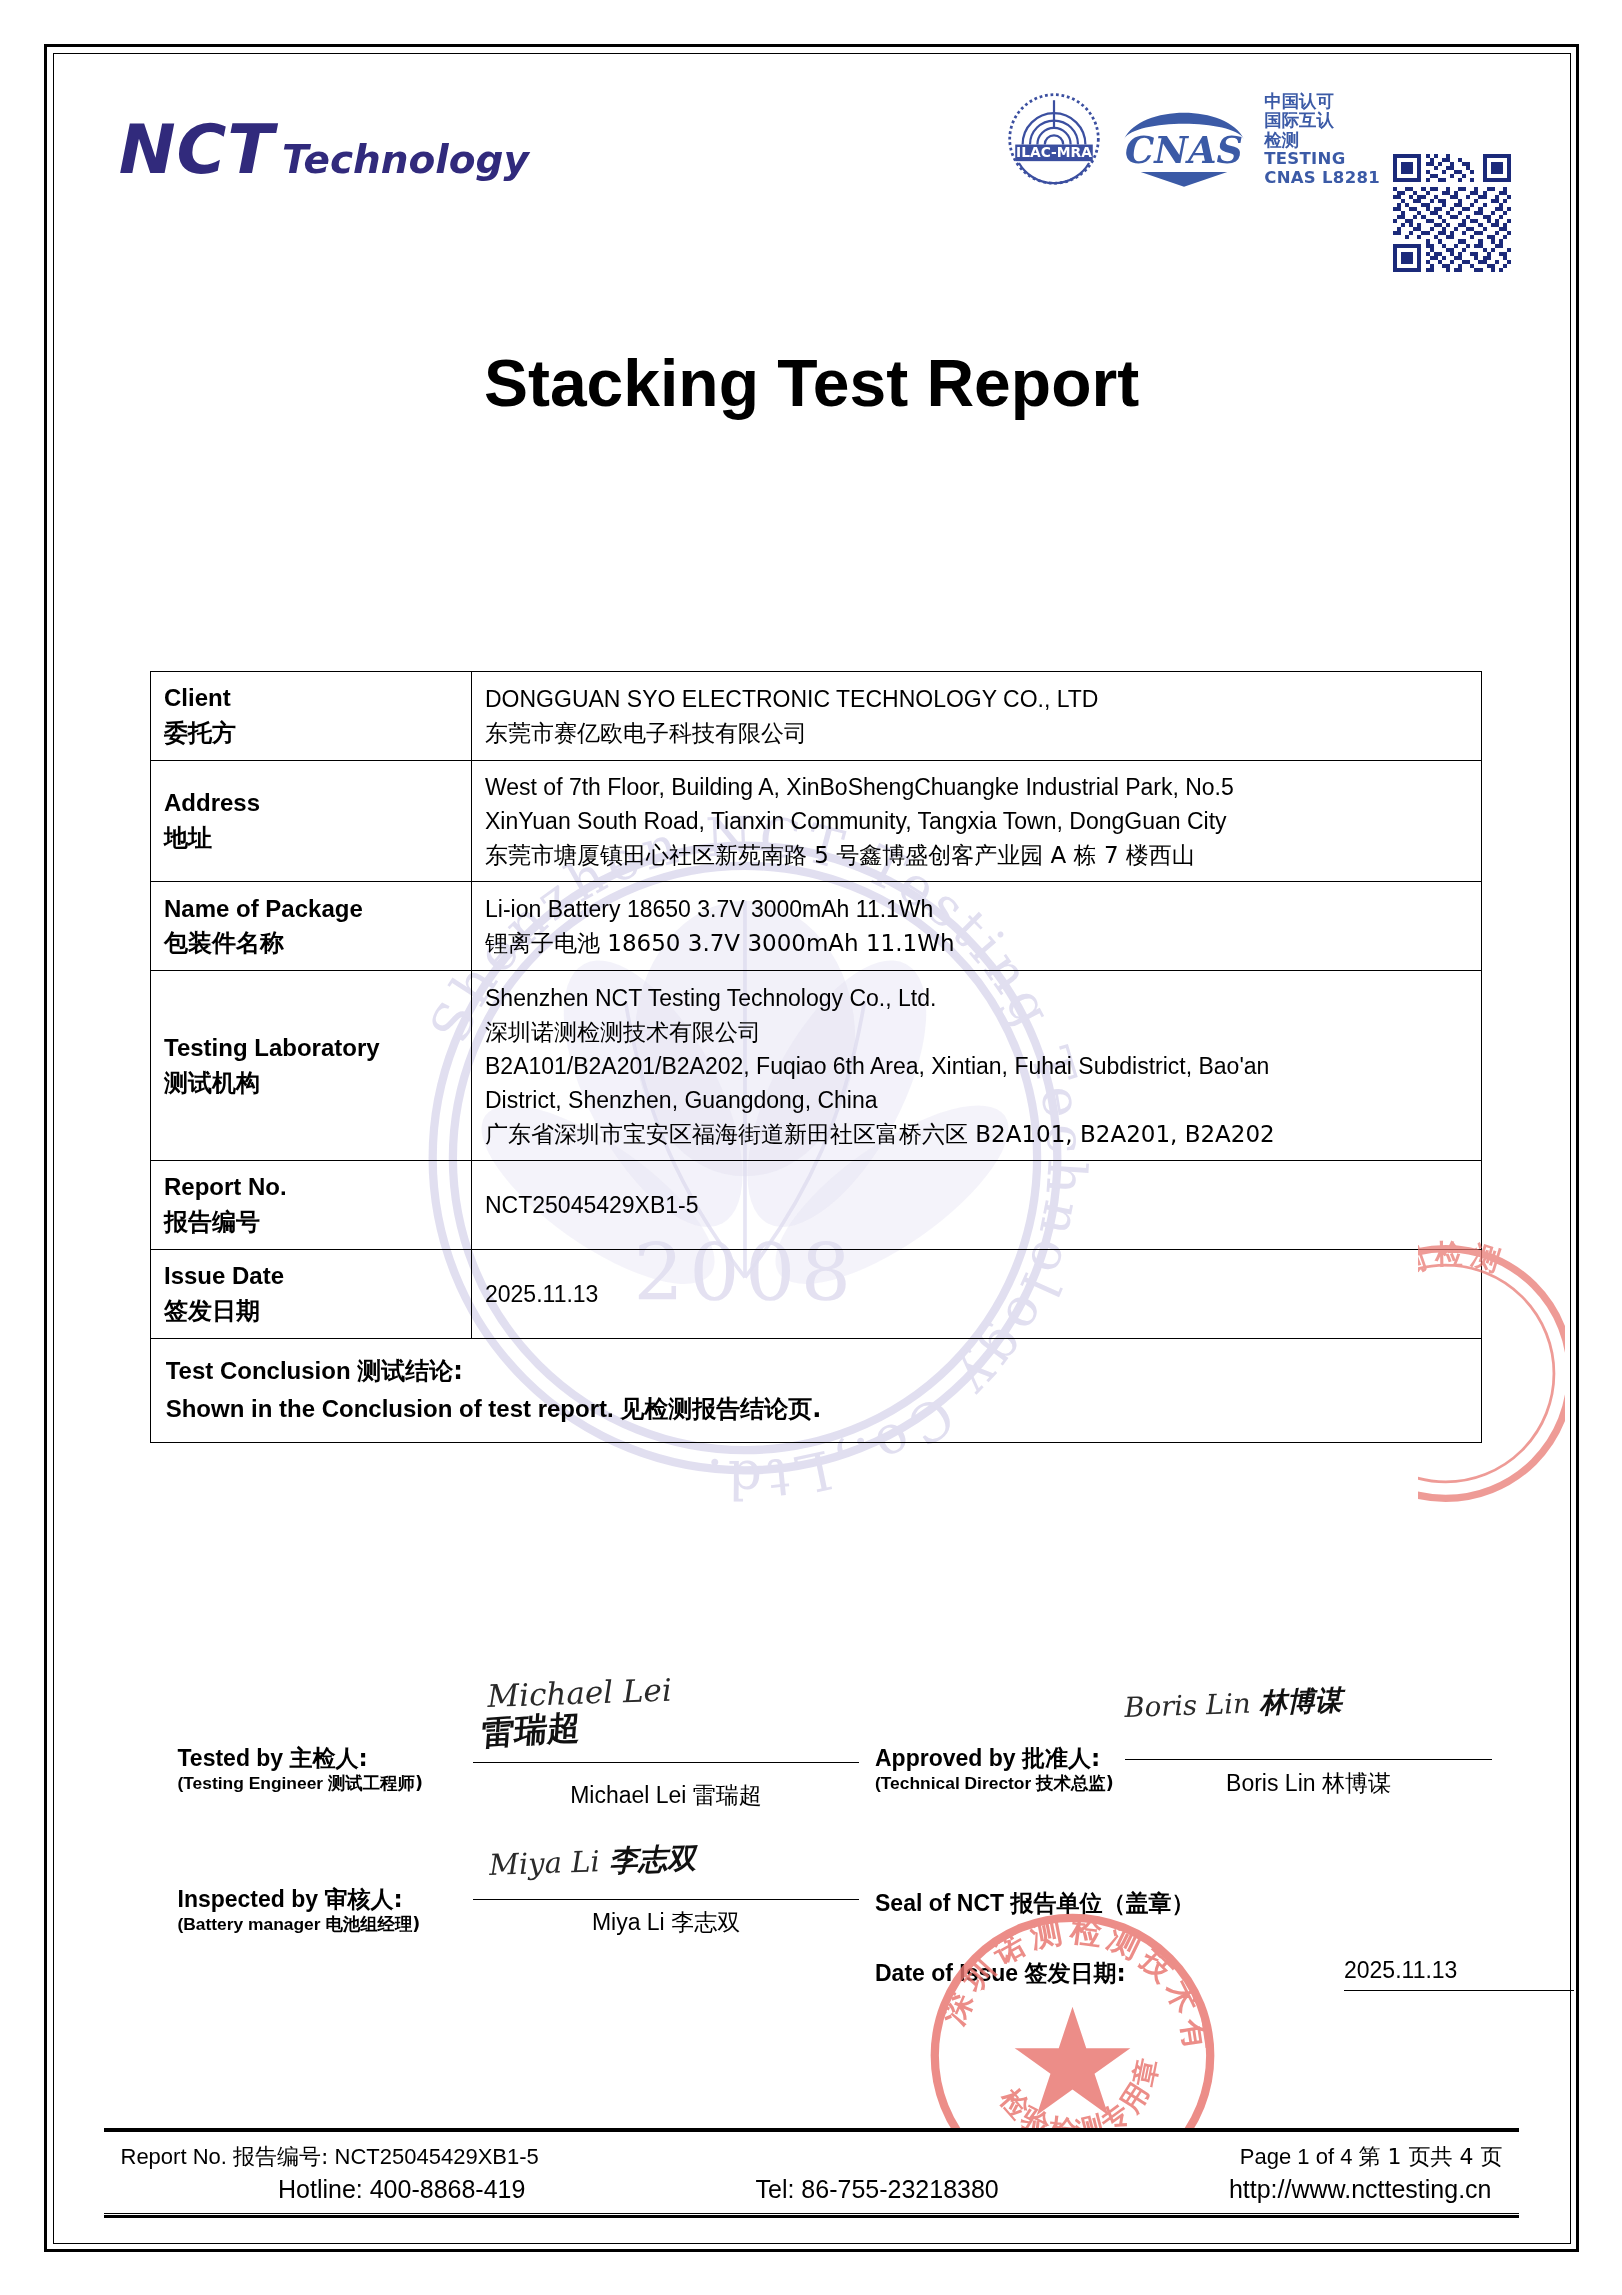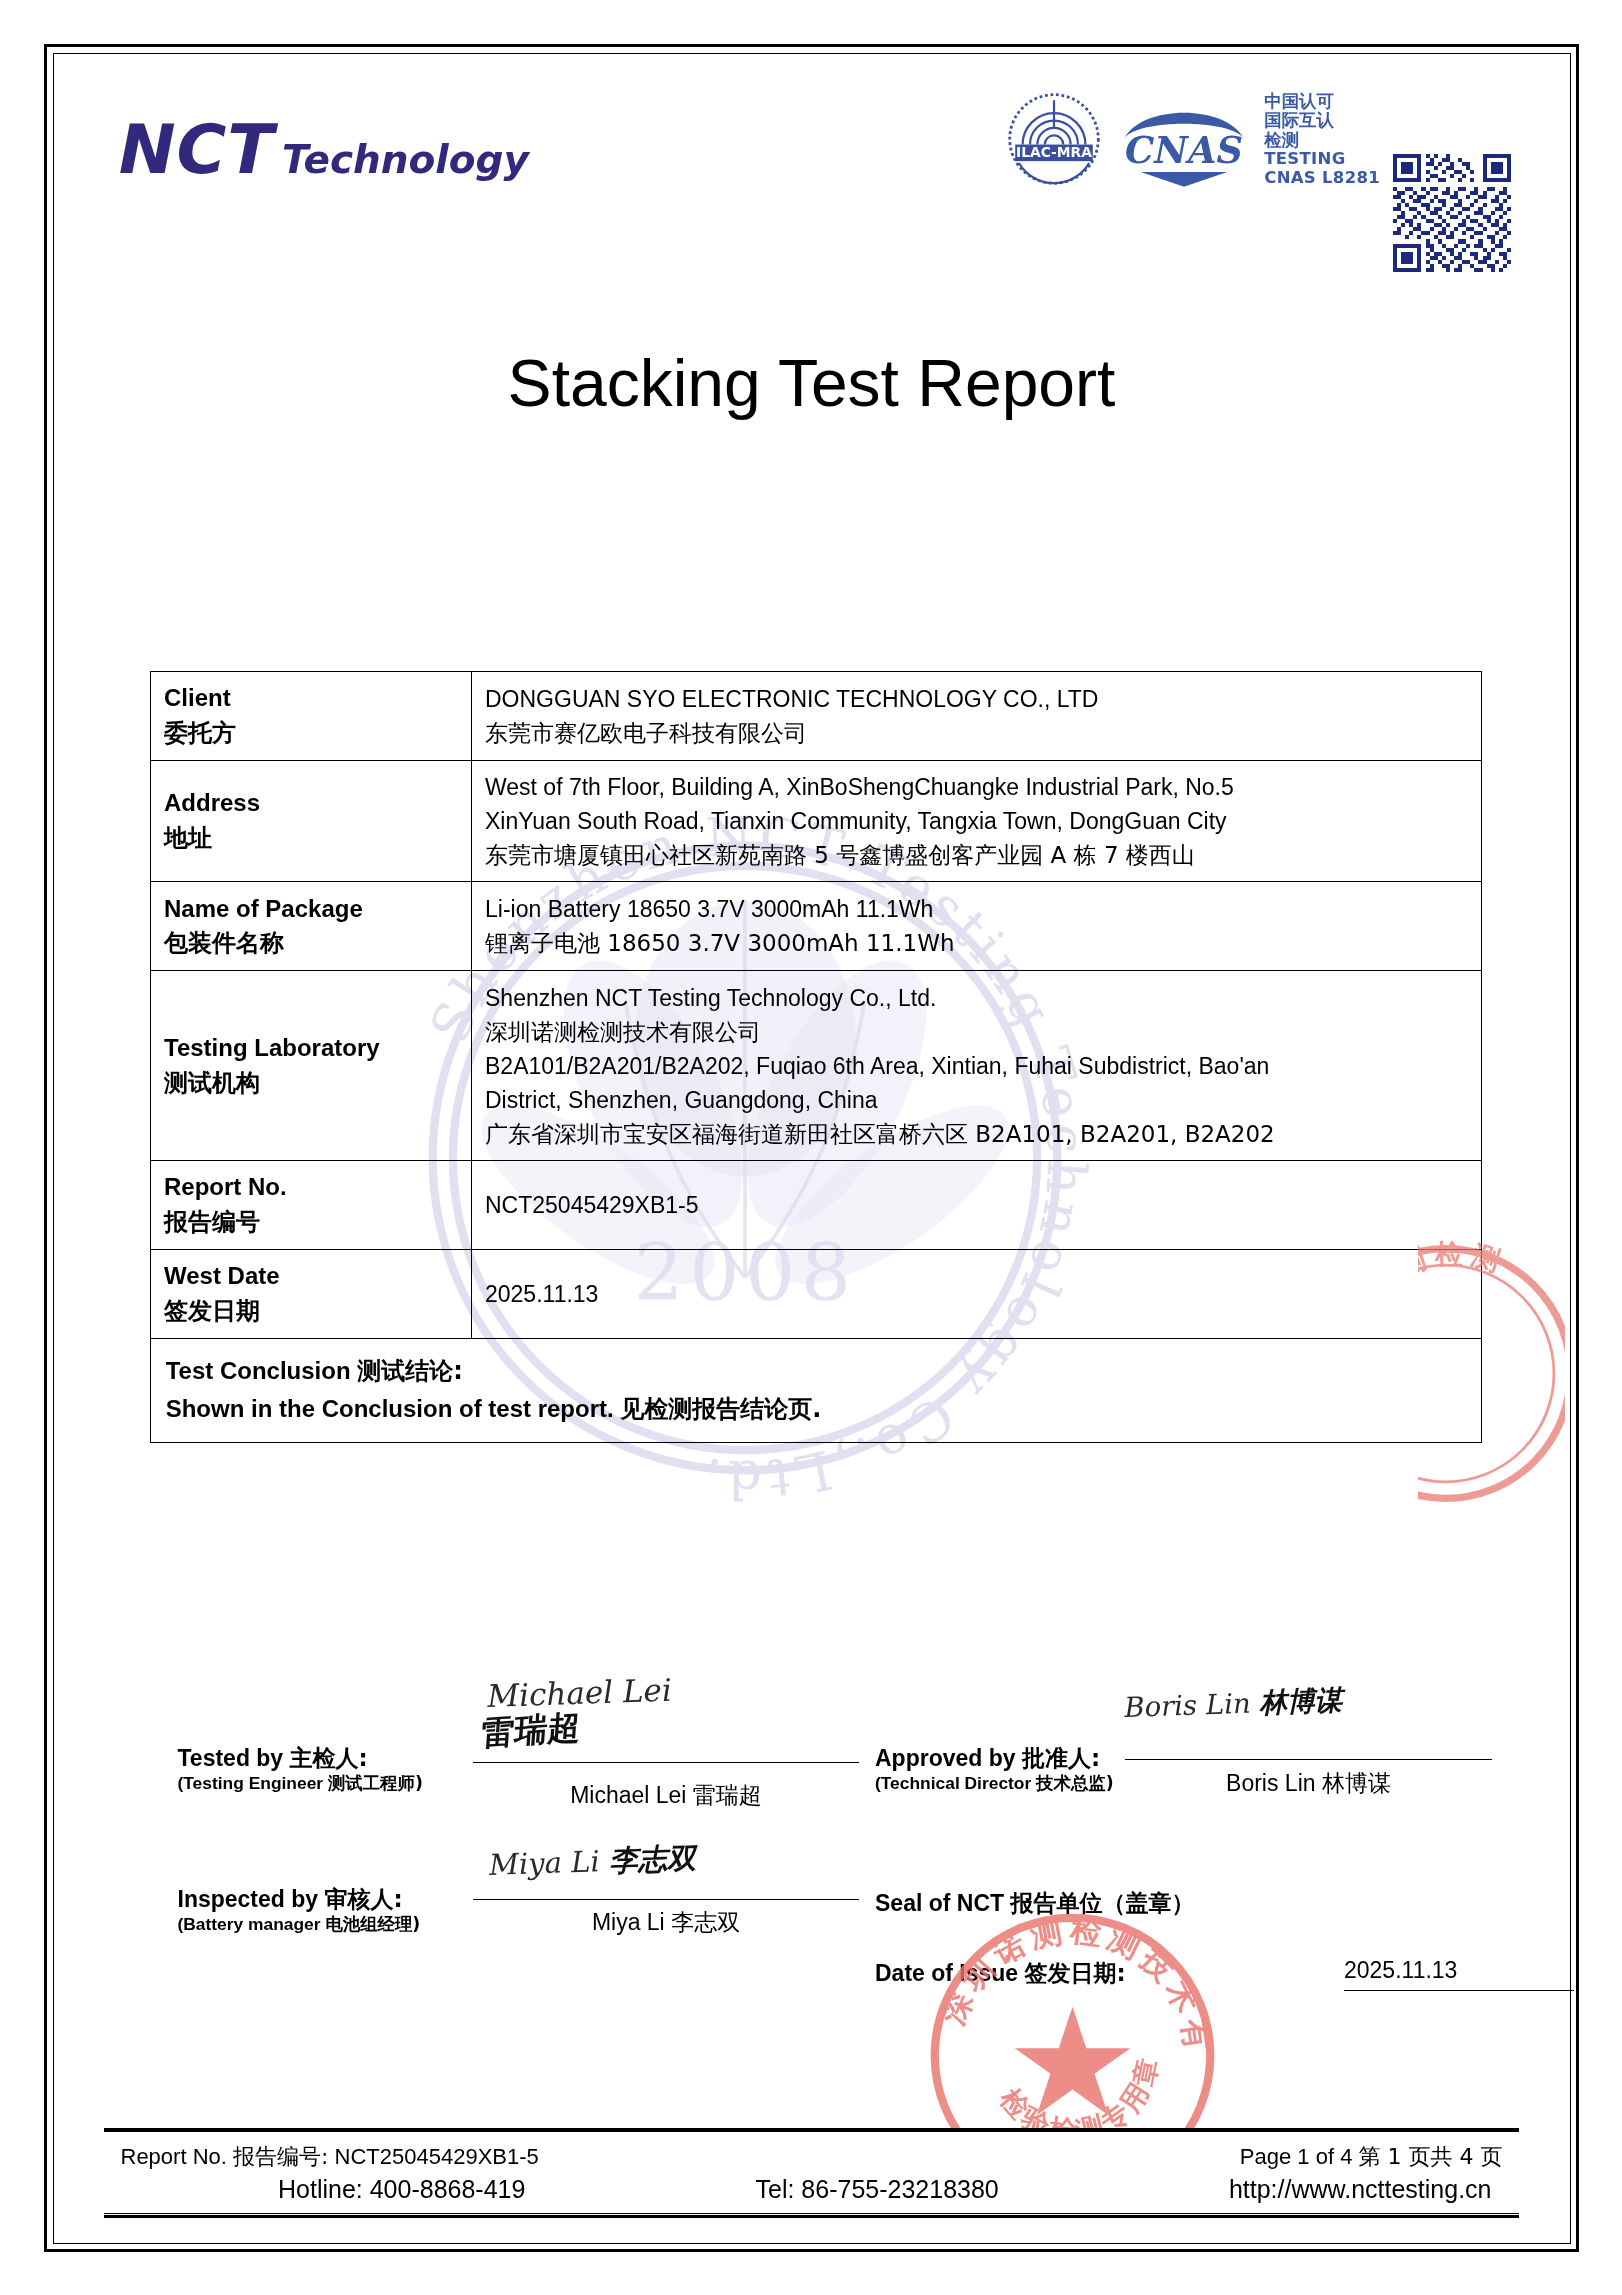--- a/index.html
+++ b/index.html
@@ -103,21 +103,21 @@
     font-family: "DejaVu Sans", sans-serif;
     font-size: 68px;
     font-weight: normal;
     letter-spacing: 6.4px;
     line-height: 1.1;
     color: #000;
   }
   .title-en {
     margin-top: 13px;
     font-size: 66px;
-    font-weight: normal;
+    font-weight: bold;
     letter-spacing: 0px;
     color: #000;
   }
 
   
   .info-table {
     position: absolute;
     left: 103px; top: 624px;
     width: 1332px;
     border-collapse: collapse;
@@ -604,21 +604,21 @@
             <div>Report No.</div>
             <div class="cn">报告编号</div>
           </td>
           <td class="value">
             <div>NCT25045429XB1-5</div>
           </td>
         </tr>
 
         <tr>
           <td class="label">
-            <div>West Date</div>
+            <div>Issue Date</div>
             <div class="cn">签发日期</div>
           </td>
           <td class="value">
             <div>2025.11.13</div>
           </td>
         </tr>
 
         <tr>
           <td class="conclusion-cell" colspan="2">
             <div class="l1">

